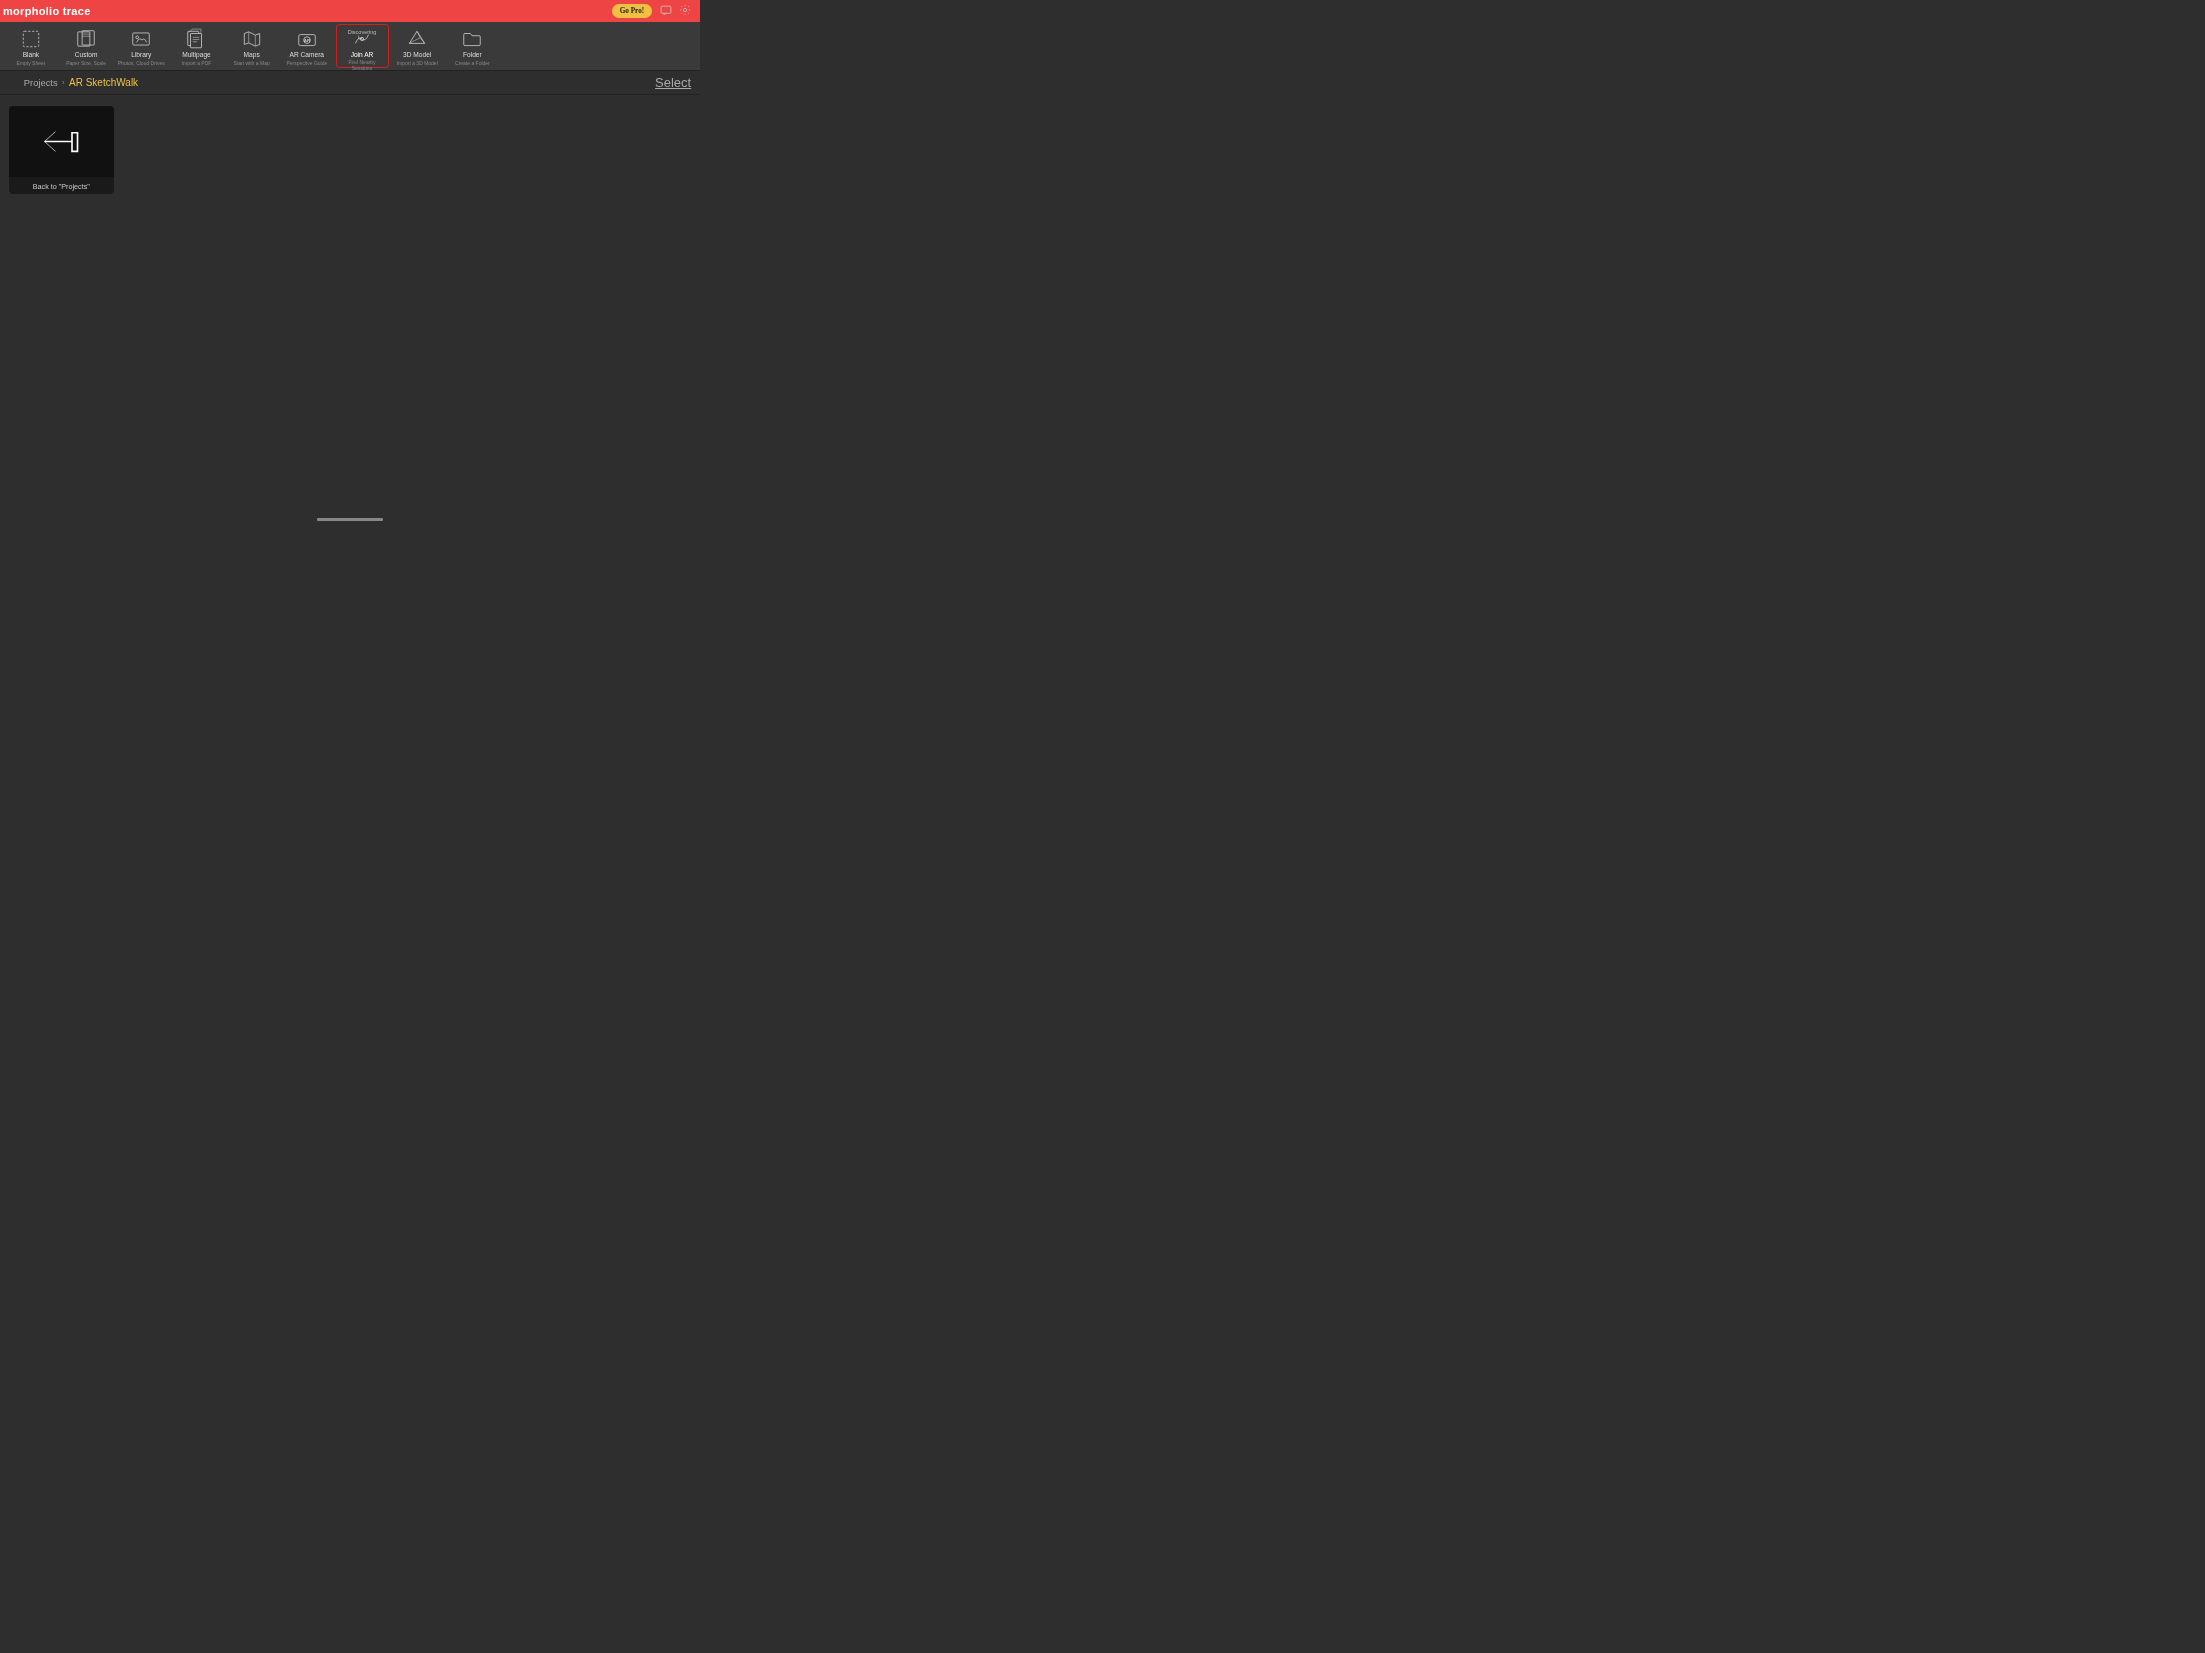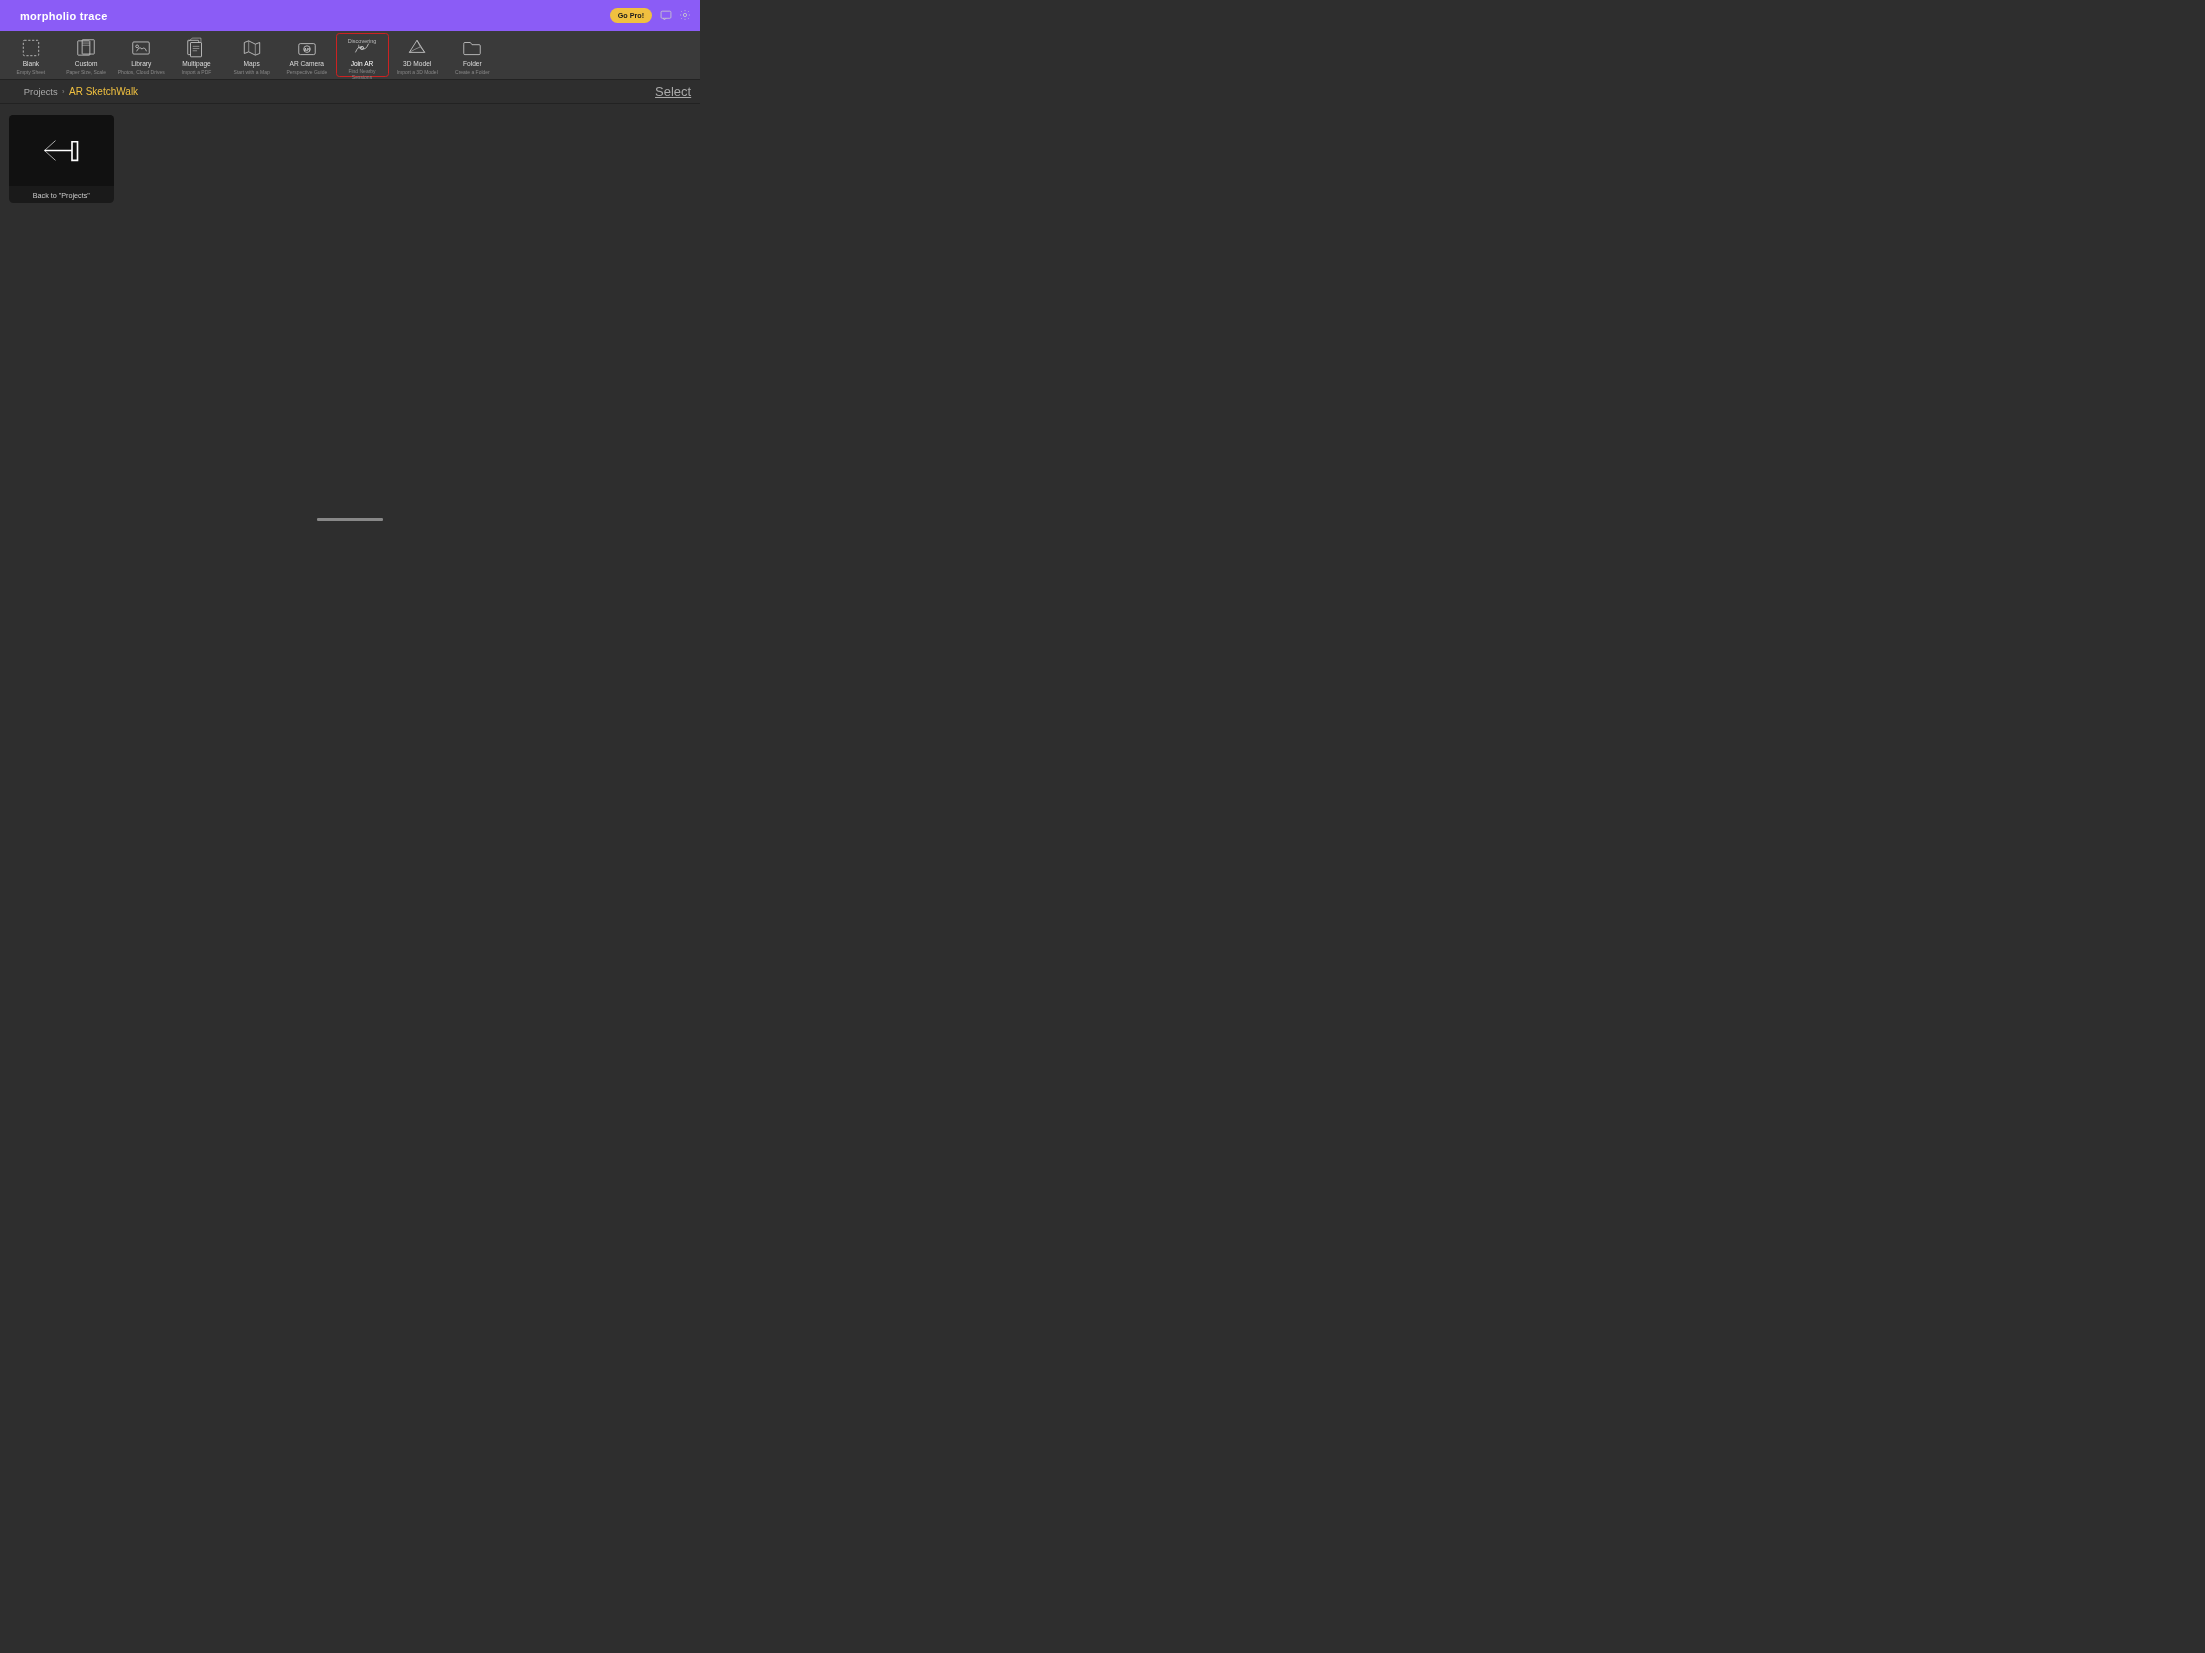--- a/index.html
+++ b/index.html
@@ -9,25 +9,25 @@
       color: #fff;
       font-family: -apple-system, BlinkMacSystemFont, 'Helvetica Neue', Arial, sans-serif;
       width: 700px;
       height: 525px;
       overflow: hidden;
       position: relative;
     }
 
     
     .header {
-      background-color: #8b5cf6;
-      height: 31px;
-      display: flex;
-      align-items: center;
-      padding: 0 20px;
+      background-color: #ef4444;
+      height: 22px;
+      display: flex;
+      align-items: center;
+      padding: 0 3px;
       position: relative;
     }
 
     .app-title {
       font-size: 11px;
       color: #fff;
       font-weight: 300;
       letter-spacing: 0.3px;
     }
 
@@ -45,20 +45,21 @@
 
     .go-pro-btn {
       background-color: #f0c040;
       color: #1c1c1c;
       border: none;
       border-radius: 7.7px;
       padding: 2.8px 7.7px;
       font-size: 7.2px;
       font-weight: 600;
       cursor: pointer;
+      font-family: Liberation Serif, serif;
     }
 
     .header-icon {
       color: #ccc;
       font-size: 11px;
       cursor: pointer;
     }
 
     
     .toolbar {

